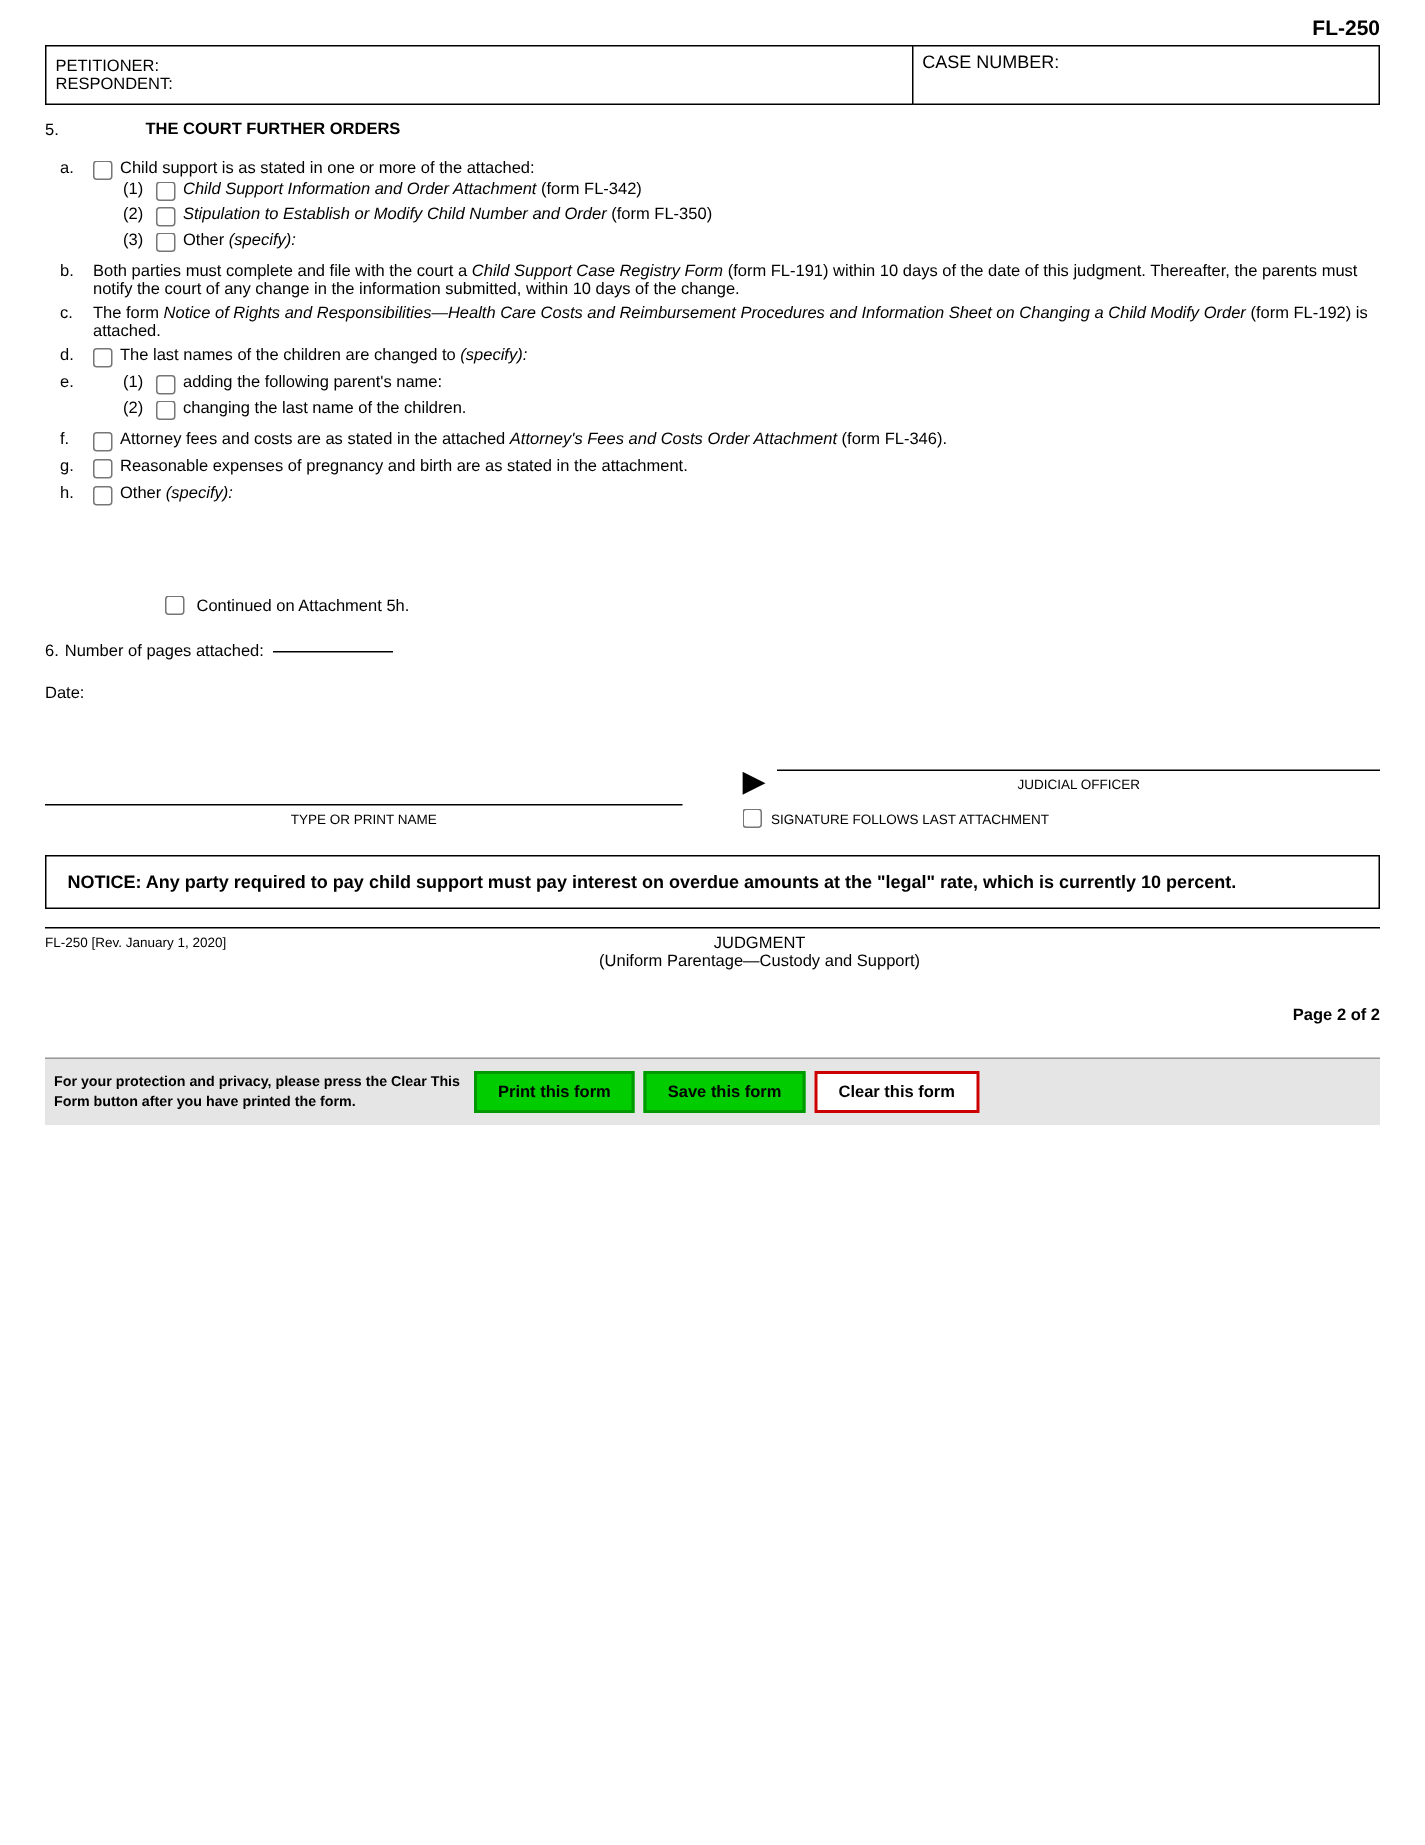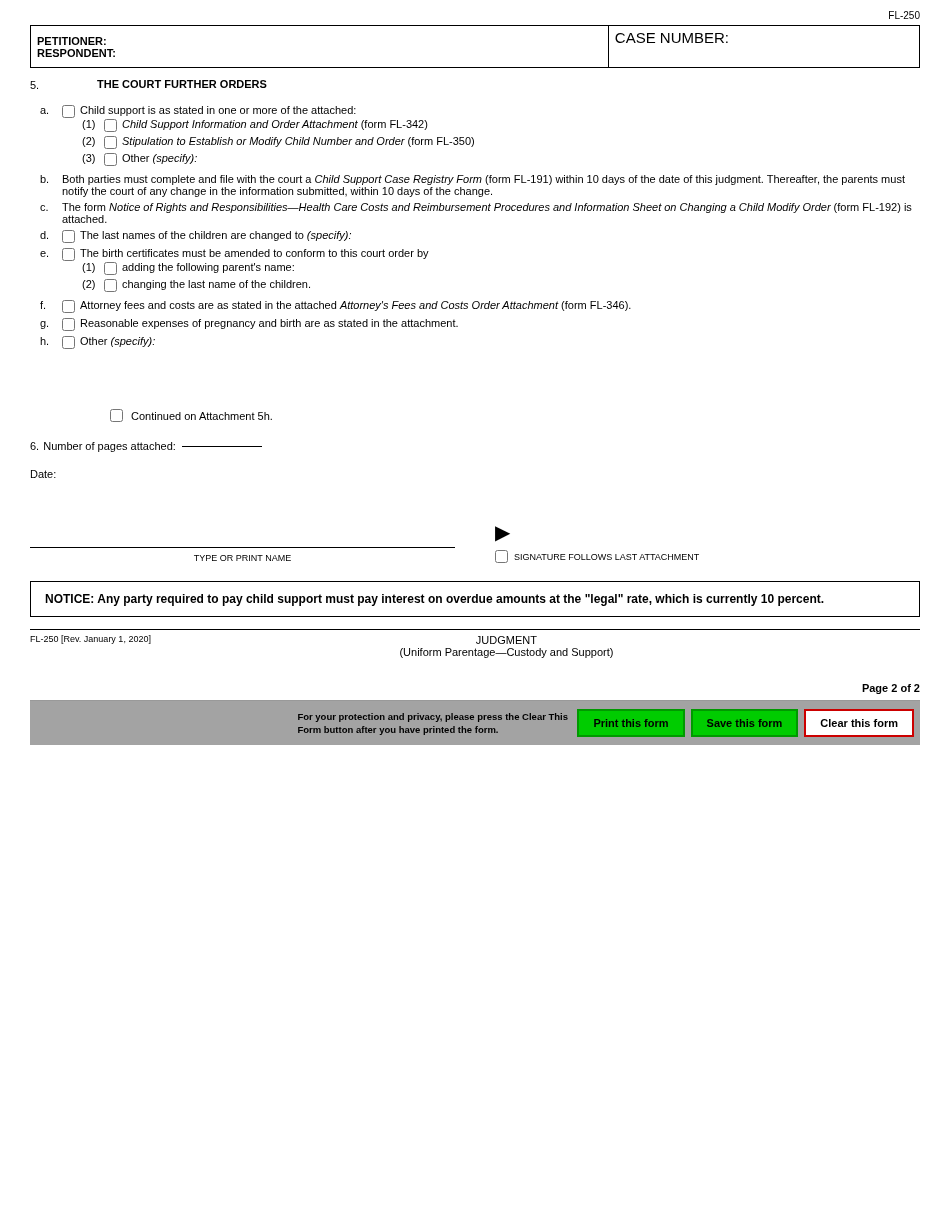--- a/index.html
+++ b/index.html
@@ -12,45 +12,44 @@
       min-height: 1230px;
     }
     .page {
       width: 950px;
       min-height: 1230px;
       padding: 10px 30px 0 30px;
       position: relative;
     }
     .form-number {
       text-align: right;
-      font-size: 10px;
-      font-weight: normal;
+      font-size: 14px;
+      font-weight: bold;
       margin-bottom: 4px;
     }
     .header-table {
       width: 100%;
       border: 1px solid #000;
       border-collapse: collapse;
       margin-bottom: 10px;
     }
     .header-table td {
       border: 1px solid #000;
       padding: 3px 6px;
       font-size: 11px;
     }
     .header-left {
       width: 65%;
-      font-weight: bold;
     }
     .header-right {
       width: 35%;
       vertical-align: top;
     }
     .label-sm {
-      font-size: 15px;
+      font-size: 12px;
       text-transform: uppercase;
     }
     .section-title {
       font-weight: bold;
       font-size: 11px;
       margin-bottom: 6px;
       margin-left: 37px;
     }
     .section-5 {
       margin-bottom: 8px;
@@ -261,24 +260,20 @@
       <span class="item-letter">d.</span>
       <div class="item-content" style="display:flex;align-items:flex-start;">
         <input type="checkbox" class="checkbox" style="margin-top: 1px; margin-right: 5px; width: 13px; height: 13px; flex-shrink: 0;">
         <span>The last names of the children are changed to <span class="italic">(specify):</span></span>
       </div>
     </div>
 
     <div class="item-row">
       <span class="item-letter">e.</span>
       <div class="item-content">
-        <div style="display:flex;align-items:flex-start;">
-          <input type="checkbox" class="checkbox" style="margin-top: 1px; margin-right: 5px; width: 13px; height: 13px; flex-shrink: 0;">
-          <span>The birth certificates must be amended to conform to this court order by</span>
-        </div>
         <div class="sub-items">
           <div class="sub-item-row">
             <span class="sub-num">(1)</span>
             <input type="checkbox" class="checkbox" style="margin-top: 1px; margin-right: 5px; width: 13px; height: 13px; flex-shrink: 0;">
             <span>adding the following parent's name:</span>
           </div>
           <div class="sub-item-row">
             <span class="sub-num">(2)</span>
             <input type="checkbox" class="checkbox" style="margin-top: 1px; margin-right: 5px; width: 13px; height: 13px; flex-shrink: 0;">
             <span>changing the last name of the children.</span>
@@ -329,20 +324,23 @@
 
   <div class="signature-section" style="margin-top:40px;">
     <div style="flex:1;">
       <div style="border-top:1px solid #000;padding-top:3px;text-align:center;">
         <span style="font-size:9px;">TYPE OR PRINT NAME</span>
       </div>
     </div>
     <div style="flex:1;">
       <div style="display:flex;align-items:center;margin-bottom:6px;">
         <span style="font-size:20px;margin-right:8px;">▶</span>
+        <div style="flex:1;border-top:1px solid #000;padding-top:3px;text-align:center;">
+          <span style="font-size:9px;">JUDICIAL OFFICER</span>
+        </div>
       </div>
       <div style="display:flex;align-items:center;margin-top:6px;">
         <input type="checkbox" class="checkbox" style="margin-right: 6px; width: 13px; height: 13px; flex-shrink: 0;">
         <span style="font-size:9px;">SIGNATURE FOLLOWS LAST ATTACHMENT</span>
       </div>
     </div>
   </div>
 
   <div class="notice-box">
     <p>NOTICE:  Any party required to pay child support must pay interest on overdue amounts at the "legal" rate, which is currently 10 percent.</p>
@@ -350,21 +348,21 @@
 
   <div class="footer-meta-row">
     <span class="footer-revision">FL-250 [Rev. January 1, 2020]</span>
     <div style="text-align:center;">
       <div class="judgment-title">JUDGMENT</div>
       <div>(Uniform Parentage—Custody and Support)</div>
     </div>
     <span class="footer-page">Page 2 of 2</span>
   </div>
 
-  <div style="display:flex;align-items:center;justify-content:flex-end;background:#a3a3a3;border-top:1px solid #999;padding:8px 6px;margin-top:6px;margin-bottom:0;">
+  <div style="display:flex;align-items:center;justify-content:flex-start;background:#e5e5e5;border-top:1px solid #999;padding:8px 6px;margin-top:22px;margin-bottom:0;">
     <div style="font-size:9.5px;max-width:280px;line-height:1.4;font-weight:bold;">For your protection and privacy, please press the Clear This Form button after you have printed the form.</div>
     <div style="display:flex;gap:6px;align-items:center;">
       <button class="btn-print">Print this form</button>
       <button class="btn-save">Save this form</button>
       <button class="btn-clear">Clear this form</button>
     </div>
   </div>
 
 </div>
 

